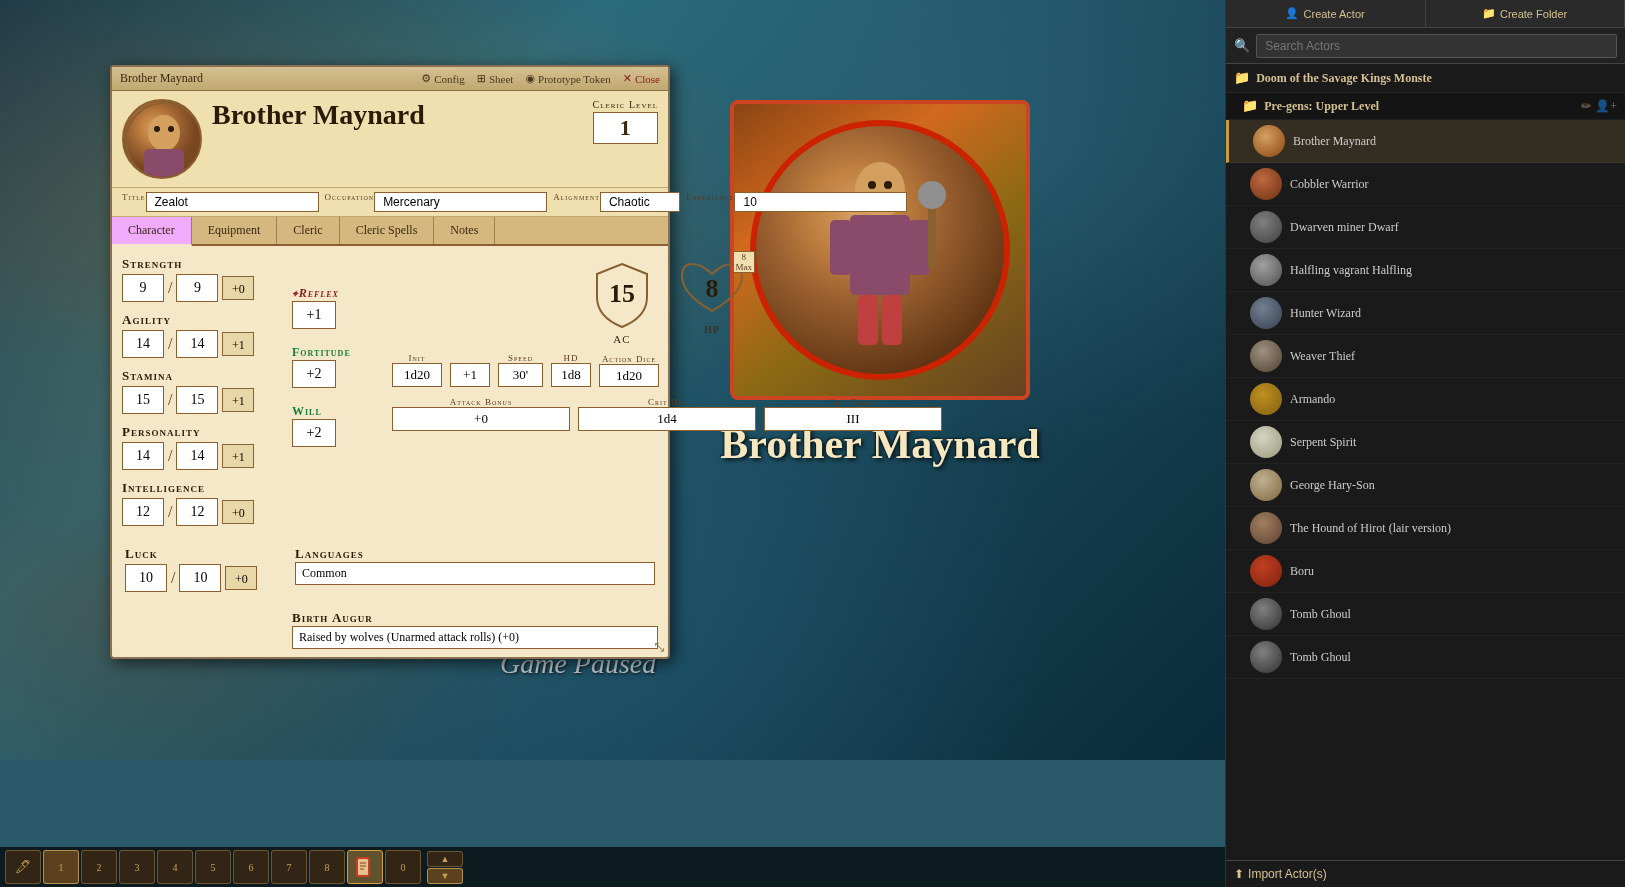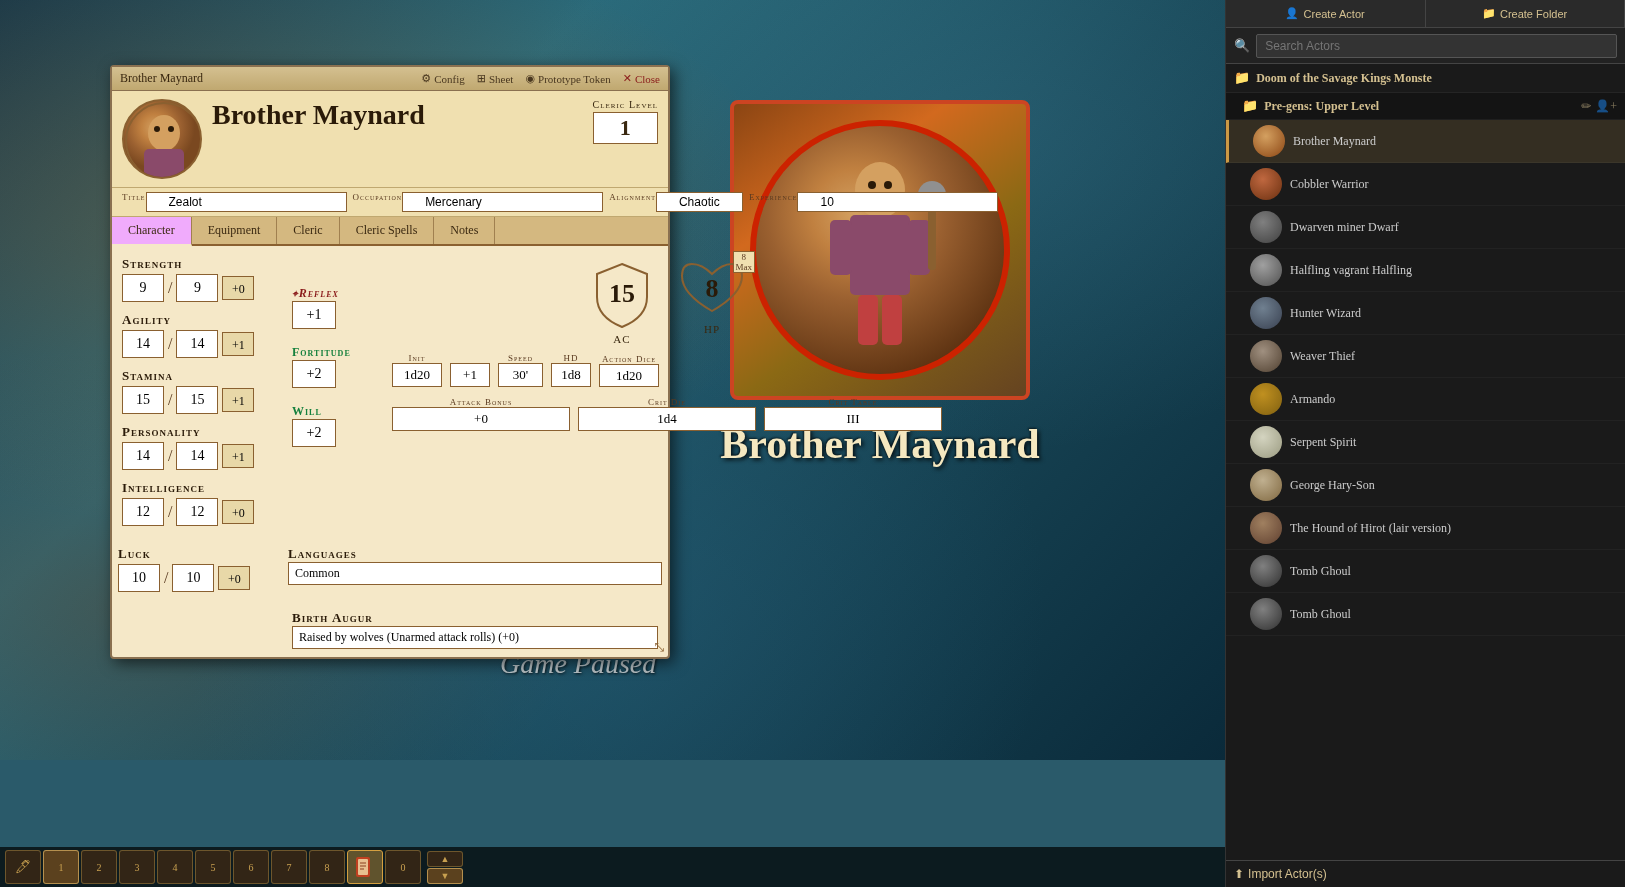--- a/index.html
+++ b/index.html
@@ -239,21 +239,21 @@
     .detail-label {
       font-size: 9px;
       font-variant: small-caps;
       letter-spacing: 1px;
       color: #5a3a20;
     }
 
     .detail-value {
       border: 1px solid #8a6030;
       background: white;
-      padding: 2px 22px;
+      padding: 2px 8px;
       font-size: 12px;
       min-width: 80px;
     }
 
     select.detail-value {
       appearance: none;
       -webkit-appearance: none;
       cursor: pointer;
     }
 
@@ -498,21 +498,21 @@
       background: white;
       padding: 3px 8px;
       font-size: 13px;
       text-align: center;
       min-width: 60px;
       font-family: 'Georgia', serif;
     }
 
     
     #lang-section {
-      padding: 0 6px 8px;
+      padding: 0 13px 8px;
     }
 
     .section-label {
       font-variant: small-caps;
       font-size: 13px;
       font-weight: bold;
       color: #2a1a08;
       letter-spacing: 1px;
     }
 
@@ -1145,20 +1145,24 @@
     <div class="actor-item">
       <div class="actor-avatar avatar-george"></div>
       <span class="actor-name">George Hary-Son</span>
     </div>
 
     <div class="actor-item">
       <div class="actor-avatar avatar-hound"></div>
       <span class="actor-name">The Hound of Hirot (lair version)</span>
     </div>
 
+    <div class="actor-item">
+      <div class="actor-avatar avatar-boru"></div>
+      <span class="actor-name">Boru</span>
+    </div>
 
     <div class="actor-item">
       <div class="actor-avatar avatar-tomb"></div>
       <span class="actor-name">Tomb Ghoul</span>
     </div>
 
     <div class="actor-item">
       <div class="actor-avatar avatar-tomb"></div>
       <span class="actor-name">Tomb Ghoul</span>
     </div>

